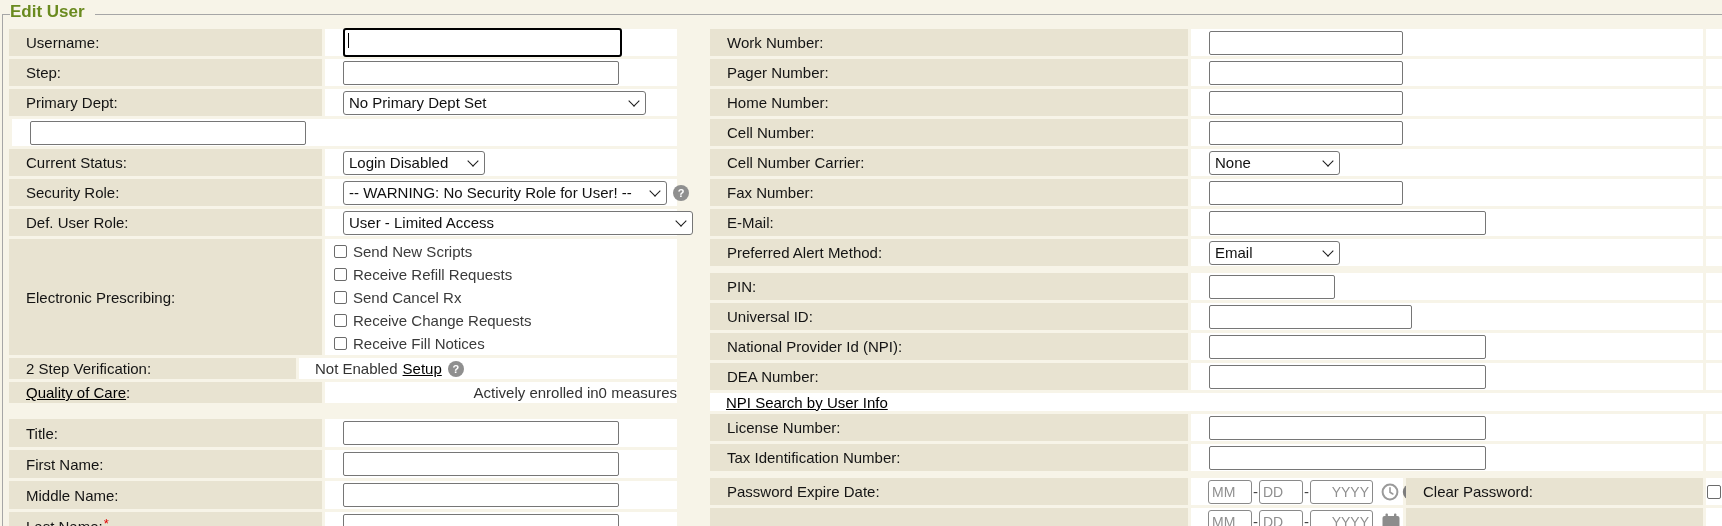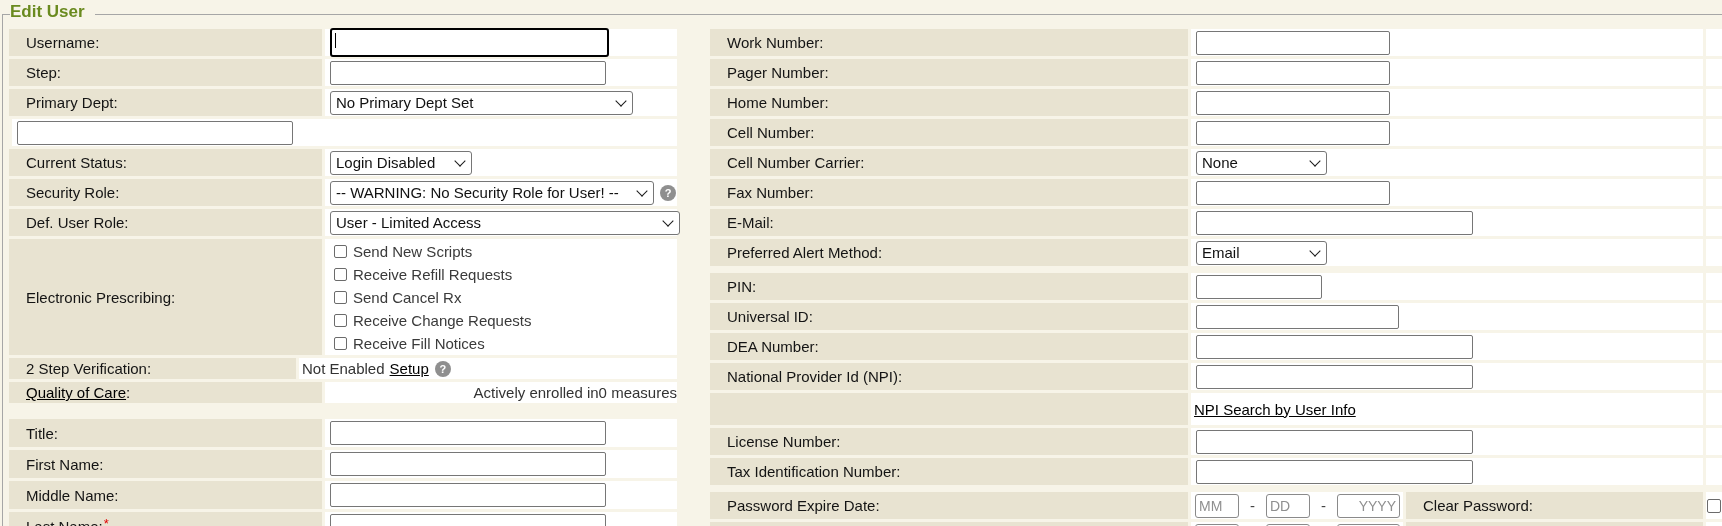--- a/index.html
+++ b/index.html
@@ -18,30 +18,30 @@
   .tbl{position:absolute;display:flex;flex-direction:column;z-index:1;}
   .tbl-left{left:9px;top:29px;width:668px;}
   .tbl-right{left:710px;top:29px;width:1012px;}
 
   .row{display:flex;margin-bottom:3px;}
   .row>*{box-sizing:border-box;}
   .gap3{width:3px;flex:none;}
   .h27{height:27px;}
   .h28{height:28px;}
   .h21{height:21px;}
-  .h22{height:32px;}
+  .h22{height:18px;flex-direction:column;}
   .h116{height:116px;}
   .sep8{margin-bottom:16px;}
   .sep7{margin-bottom:7px;}
 
   .lbl{background:#e8e3d1;padding-left:17px;display:flex;align-items:center;flex:none;color:#141414;}
   .tbl-left .lbl{width:313px;}
   .tbl-left .lbl.narrow{width:287px;}
   .tbl-right .lbl{width:478px;}
-  .val{background:#ffffff;flex:1 1 auto;display:flex;align-items:center;padding-left:3px;min-width:0;}
+  .val{background:#ffffff;flex:1 1 auto;display:flex;align-items:center;padding-left:16px;min-width:0;}
   .endcol{background:#ffffff;width:16px;flex:none;margin-left:3px;display:flex;align-items:center;justify-content:center;}
 
   .ti{height:22px;border:1px solid #767676;border-radius:2px;background:#fff;
     padding:0 4px;margin-left:2px;outline:none;flex:none;
     font-family:"Liberation Sans",sans-serif;font-size:14px;color:#222;}
   .ti::placeholder{color:#8f8f8f;}
   .w266{width:266px;} .w184{width:184px;} .w267{width:267px;} .w116{width:116px;} .w193{width:193px;}
   .inwrap{position:relative;display:inline-flex;}
   .ti-focus{border:2px solid #000;height:25px;width:267px;border-radius:3px;}
   .caret{position:absolute;left:7px;top:5px;width:1px;height:15px;background:#000;}
@@ -62,21 +62,21 @@
   .cb{appearance:none;-webkit-appearance:none;width:13px;height:13px;border:1px solid #6b6b6b;
     border-radius:2px;background:#fff;margin:0 6px 0 1px;flex:none;}
   .cb14{width:14px;height:14px;}
 
   .lnk{text-decoration:underline;color:#000000;cursor:pointer;}
   .muted{color:#333;}
   .qocval{padding-left:36px;color:#333;justify-content:flex-end;}
   .req{color:#e00000;font-size:13px;margin-left:1px;position:relative;top:-3px;}
   .twostep-gap{width:5px;flex:none;}
 
-  .dateval{gap:10px;}
+  .dateval{gap:0;}
   .d{height:22px;border:1px solid #8a8a8a;border-radius:3px;background:#fff;outline:none;
     font-family:"Liberation Sans",sans-serif;font-size:14px;color:#555;padding:0 3px;flex:none;}
   .d::placeholder{color:#8f8f8f;}
   .dmm{width:36px;margin-left:1px;} .ddd{width:36px;} .dyy{width:55px;text-align:right;}
   .dash{color:#444;margin:0 1px;flex:none;}
   .dicons{display:flex;align-items:center;gap:3px;margin-left:8px;flex:none;}
   .icon-btn{display:inline-flex;cursor:pointer;flex:none;}
 </style>
 </head>
 <body>
@@ -336,30 +336,30 @@
     <div class="row h27">
       <div class="lbl">Universal ID:</div>
       <div class="gap3"></div>
       <div class="val">
         <input type="text" class="ti w193" style="">
       </div>
       <div class="endcol"></div>
     </div>
 
     <div class="row h27">
+      <div class="lbl">National Provider Id (NPI):</div>
+      <div class="gap3"></div>
+      <div class="val">
+        <input type="text" class="ti w267" style="">
+      </div>
+      <div class="endcol"></div>
+    </div>
+
+    <div class="row h27">
       <div class="lbl">DEA Number:</div>
-      <div class="gap3"></div>
-      <div class="val">
-        <input type="text" class="ti w267" style="">
-      </div>
-      <div class="endcol"></div>
-    </div>
-
-    <div class="row h27">
-      <div class="lbl">National Provider Id (NPI):</div>
       <div class="gap3"></div>
       <div class="val">
         <input type="text" class="ti w267" style="">
       </div>
       <div class="endcol"></div>
     </div>
 
     <div class="row h22">
       <div class="lbl"></div>
       <div class="gap3"></div>

